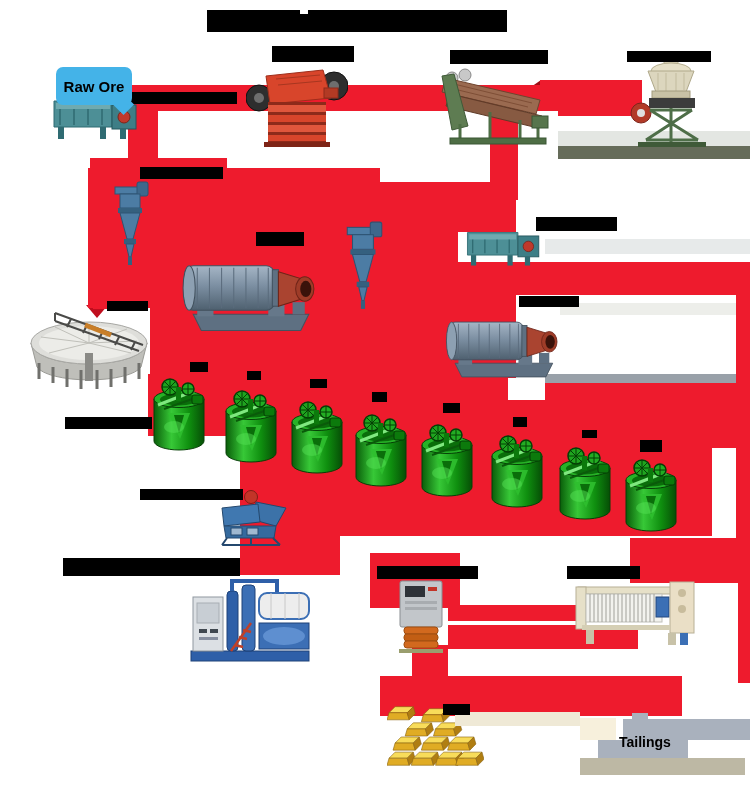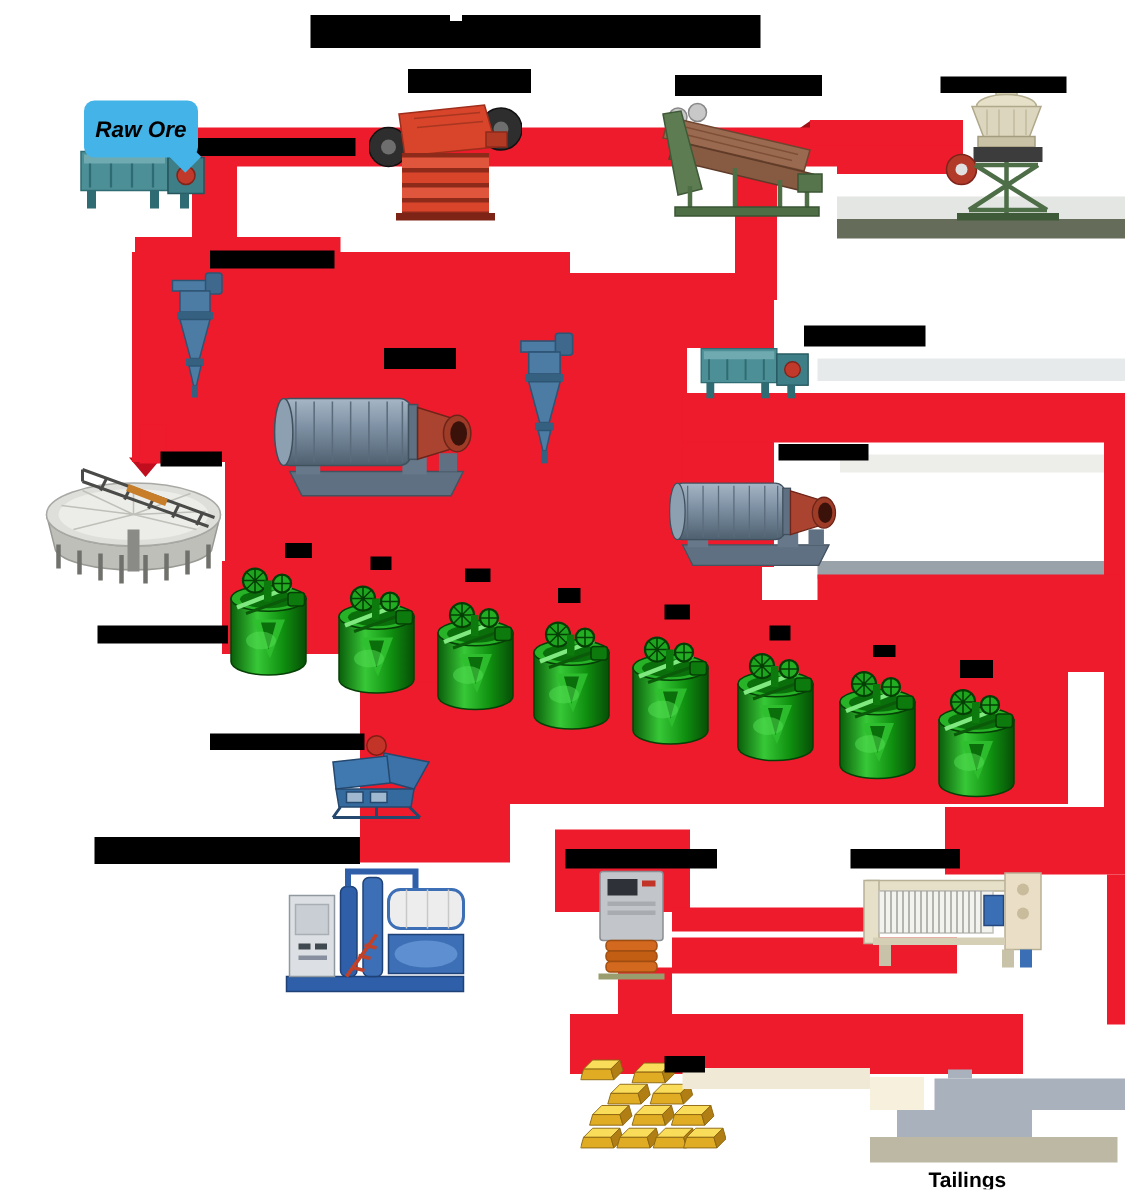--- a/index.html
+++ b/index.html
@@ -3,26 +3,26 @@
 <meta charset="utf-8">
 <style>
   html,body{margin:0;padding:0;background:#fff;}
   #canvas{position:relative;width:750px;height:793px;background:#ffffff;overflow:hidden;
           font-family:"Liberation Sans", sans-serif;}
   .layer{position:absolute;inset:0;}
   .abs{position:absolute;}
   .red-seg{position:absolute;background:#EE1B2D;}
   .blob{position:absolute;background:#000;}
   .shadow{position:absolute;}
-  .callout-text{position:absolute;color:#000;font-weight:bold;margin-top:44px;}
+  .callout-text{position:absolute;color:#000;font-weight:bold;}
   #raw-ore-bubble{position:absolute;left:56px;top:67px;width:76px;height:38px;background:#44B3E8;
                   border-radius:7px;display:flex;align-items:center;justify-content:center;}
   #raw-ore-tail{position:absolute;left:116px;top:97px;width:15px;height:15px;background:#44B3E8;
                 transform:rotate(45deg);}
-  #raw-ore-label{font-size:15px;font-weight:bold;color:#000;font-style:italic;}
+  #raw-ore-label{font-size:15px;font-weight:bold;color:#000;}
   #tailings-label{left:619px;top:734px;font-size:14px;}
   .tri-left{position:absolute;width:0;height:0;border-top:9px solid transparent;
             border-bottom:9px solid transparent;border-right:13px solid #A00E16;}
   .tri-down{position:absolute;width:0;height:0;border-left:11px solid transparent;
             border-right:11px solid transparent;border-top:13px solid #C00E1E;}
 </style>
 </head>
 <body>
 
 <div id="canvas">

